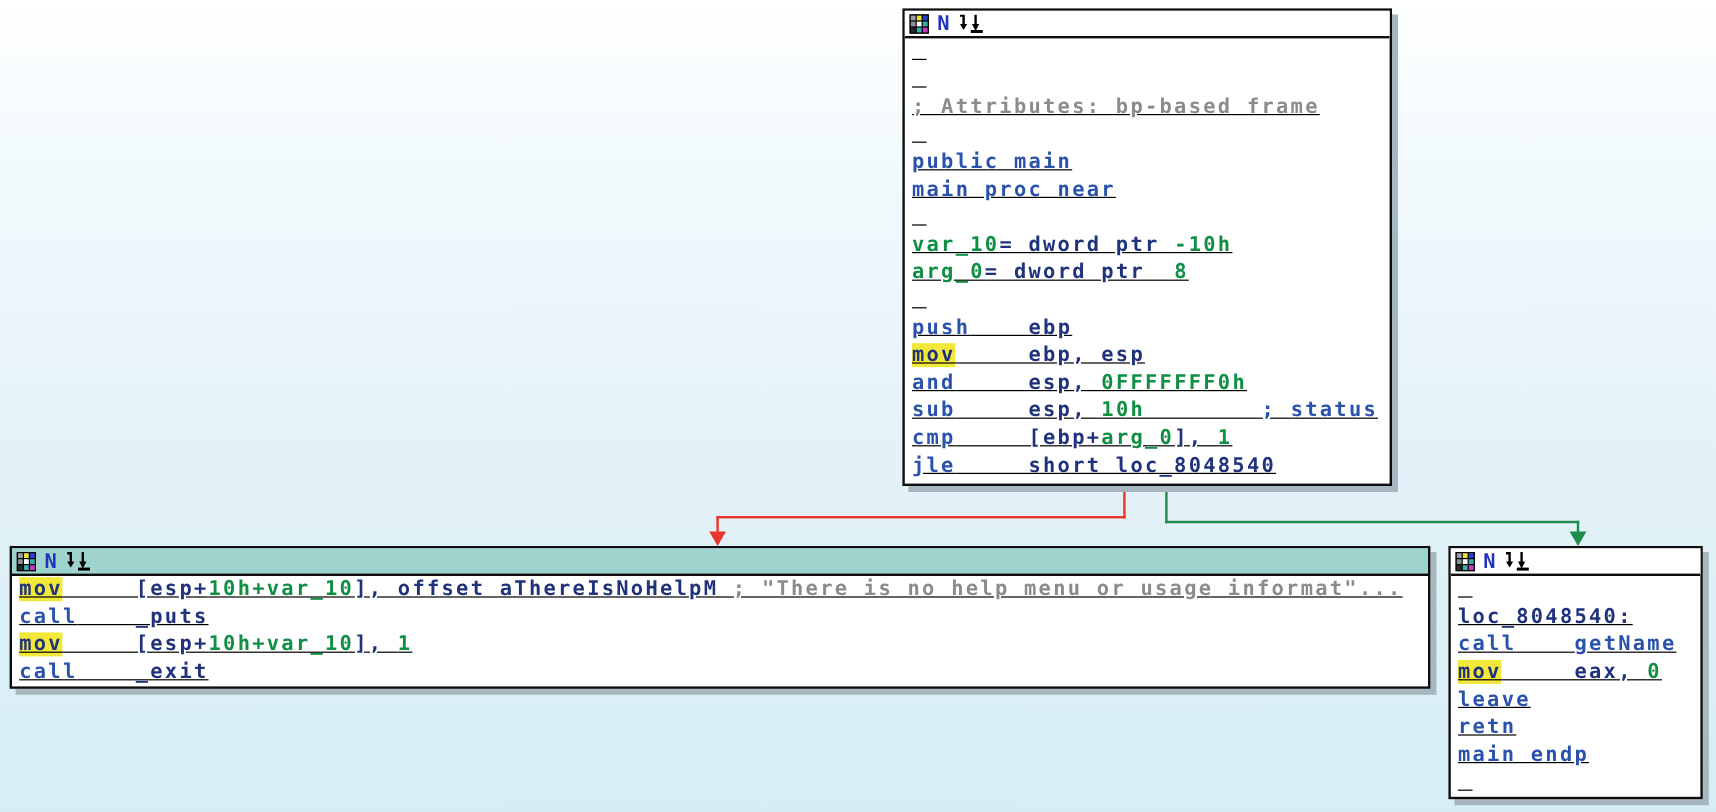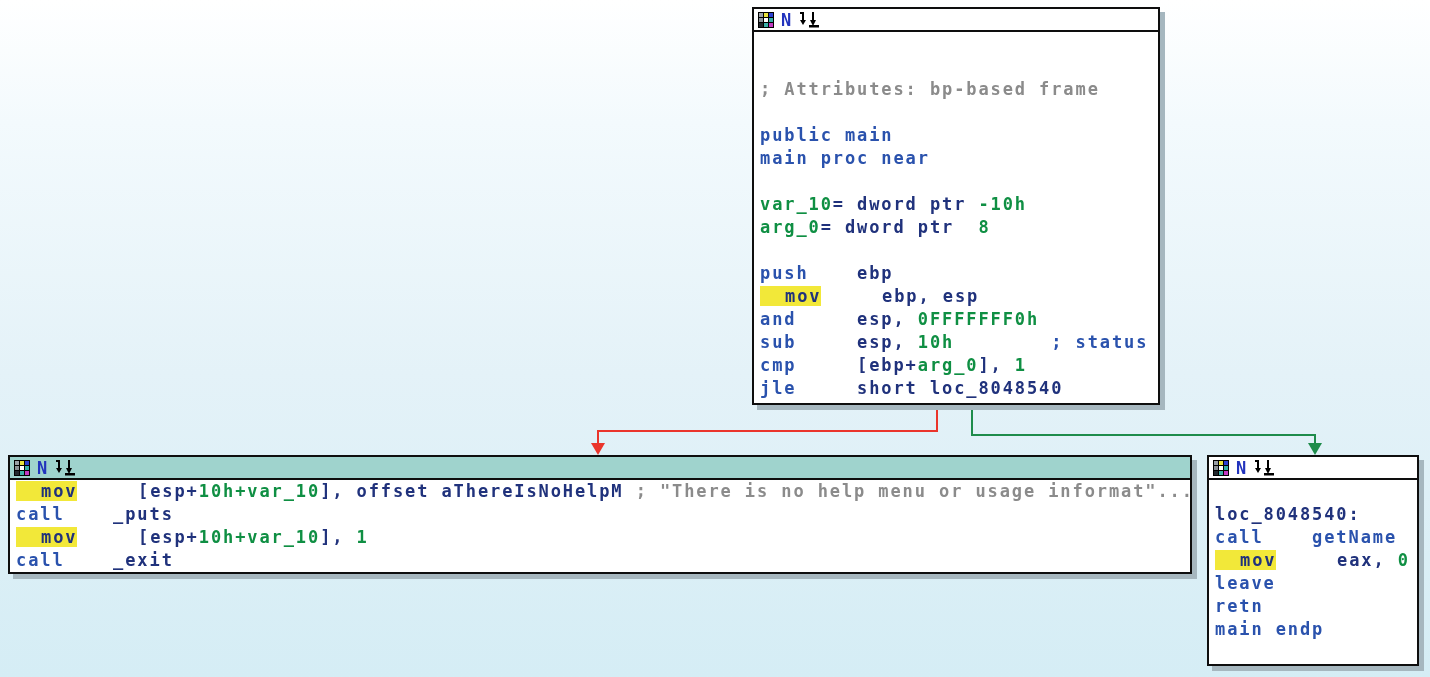--- a/index.html
+++ b/index.html
@@ -69,27 +69,28 @@
     line-height: 16px;
     flex: 0 0 auto;
   }
   .jump-icon { flex: 0 0 auto; display: block; }
   .code {
     padding: 0 0 0 6px;
     white-space: pre;
     font-size: 17px;
     font-weight: bold;
     letter-spacing: 1.9px;
+    text-decoration: underline;
   }
   .code-line { height: 23px; line-height: 23px; }
   .tok-mn   { color: var(--tok-mn); }
   .tok-op   { color: var(--tok-op); text-align: center; }
   .tok-num  { color: var(--tok-num); }
   .tok-gray { color: var(--tok-gray); }
-  .tok-hl   { color: var(--tok-op); background: var(--hl-bg); padding-left: 25px; }
+  .tok-hl   { color: var(--tok-op); background: var(--hl-bg); }
   .edge-seg { position: absolute; z-index: 1; }
   .edge-red-1   { left: 936px; top: 403px; width: 2px; height: 29px; background: var(--edge-red); }
   .edge-red-2   { left: 597px; top: 430px; width: 341px; height: 2px; background: var(--edge-red); }
   .edge-red-3   { left: 597px; top: 430px; width: 2px; height: 15px; background: var(--edge-red); }
   .edge-red-head {
     left: 591px; top: 443px; width: 0; height: 0;
     border-left: 7px solid transparent;
     border-right: 7px solid transparent;
     border-top: 12px solid var(--edge-red);
   }

